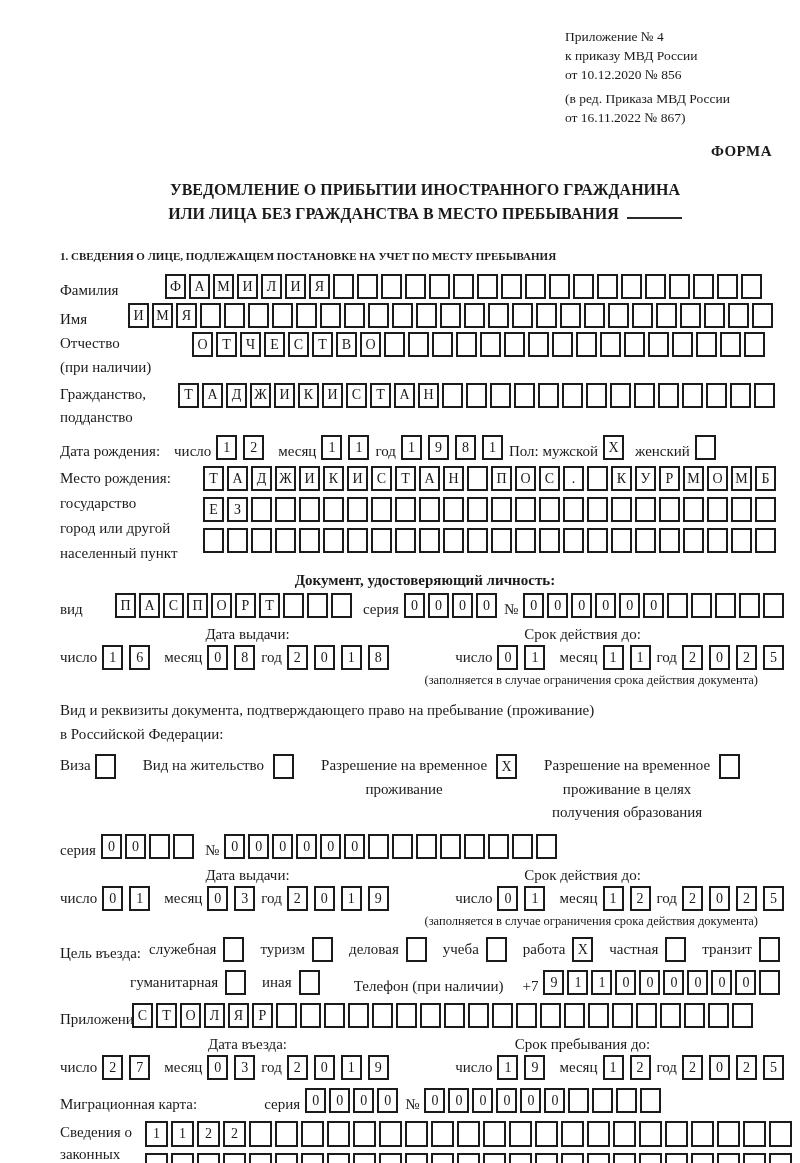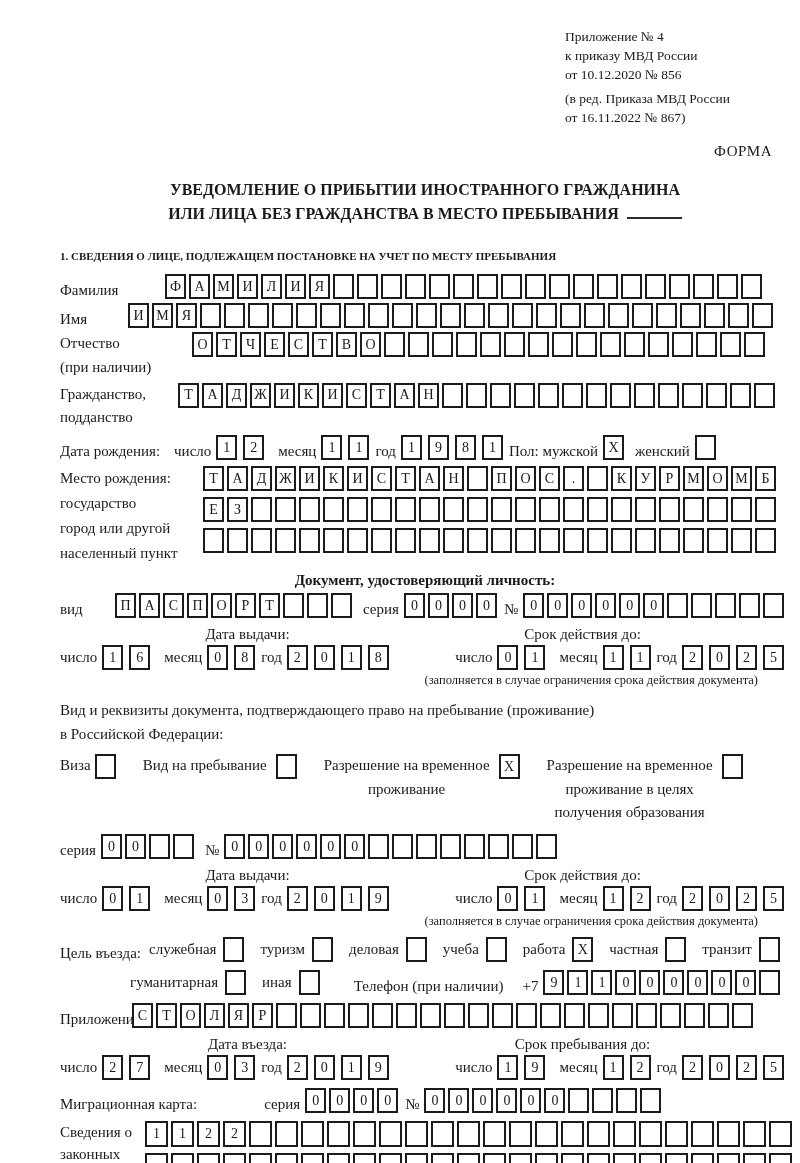--- a/index.html
+++ b/index.html
@@ -6,21 +6,21 @@
   html,body { background:#ffffff; }
   body {
     width:800px; height:1163px; overflow:hidden;
     color:#1a1a1a;
     font-family:"Liberation Serif","DejaVu Serif",serif;
     font-size:15px;
     padding:28px 10px 0 60px;
   }
   .appendix { margin-left:505px; font-size:13.5px; line-height:1.4; }
   .appendix-note { margin-top:5px; }
-  .forma { text-align:right; padding-right:18px; font-weight:normal; margin-top:16px; letter-spacing:.5px; }
+  .forma { text-align:right; padding-right:18px; font-weight:bold; margin-top:16px; letter-spacing:.5px; }
   .title { text-align:center; font-weight:bold; font-size:16px; margin-top:18px; line-height:1.5; }
   .uline { display:inline-block; width:55px; border-bottom:2px solid #2a2a2a; margin-left:8px; }
   .section1 { font-weight:bold; font-size:11px; margin-top:24px; white-space:nowrap; }
 
   .row { display:flex; align-items:flex-end; margin-top:4px; white-space:nowrap; }
   .row.top { align-items:flex-start; }
   .lbl { flex:none; }
   .w-surname { width:105px; }
   .w-name { width:68px; }
   .w-patr { width:132px; line-height:1.55; }
@@ -433,21 +433,21 @@
   <div class="popt">
     <span class="plines">
         <div>Виза</div>
       </span>
     <span class="cells" style="margin-left:4px;">
         <span class="cell"></span>
       </span>
   </div>
   <div class="popt">
     <span class="plines">
-        <div>Вид на пребывание</div>
+        <div>Вид на жительство</div>
       </span>
     <span class="cells">
         <span class="cell"></span>
       </span>
   </div>
   <div class="popt">
     <span class="plines">
         <div>Разрешение на временное</div>
         <div>проживание</div>
       </span>

